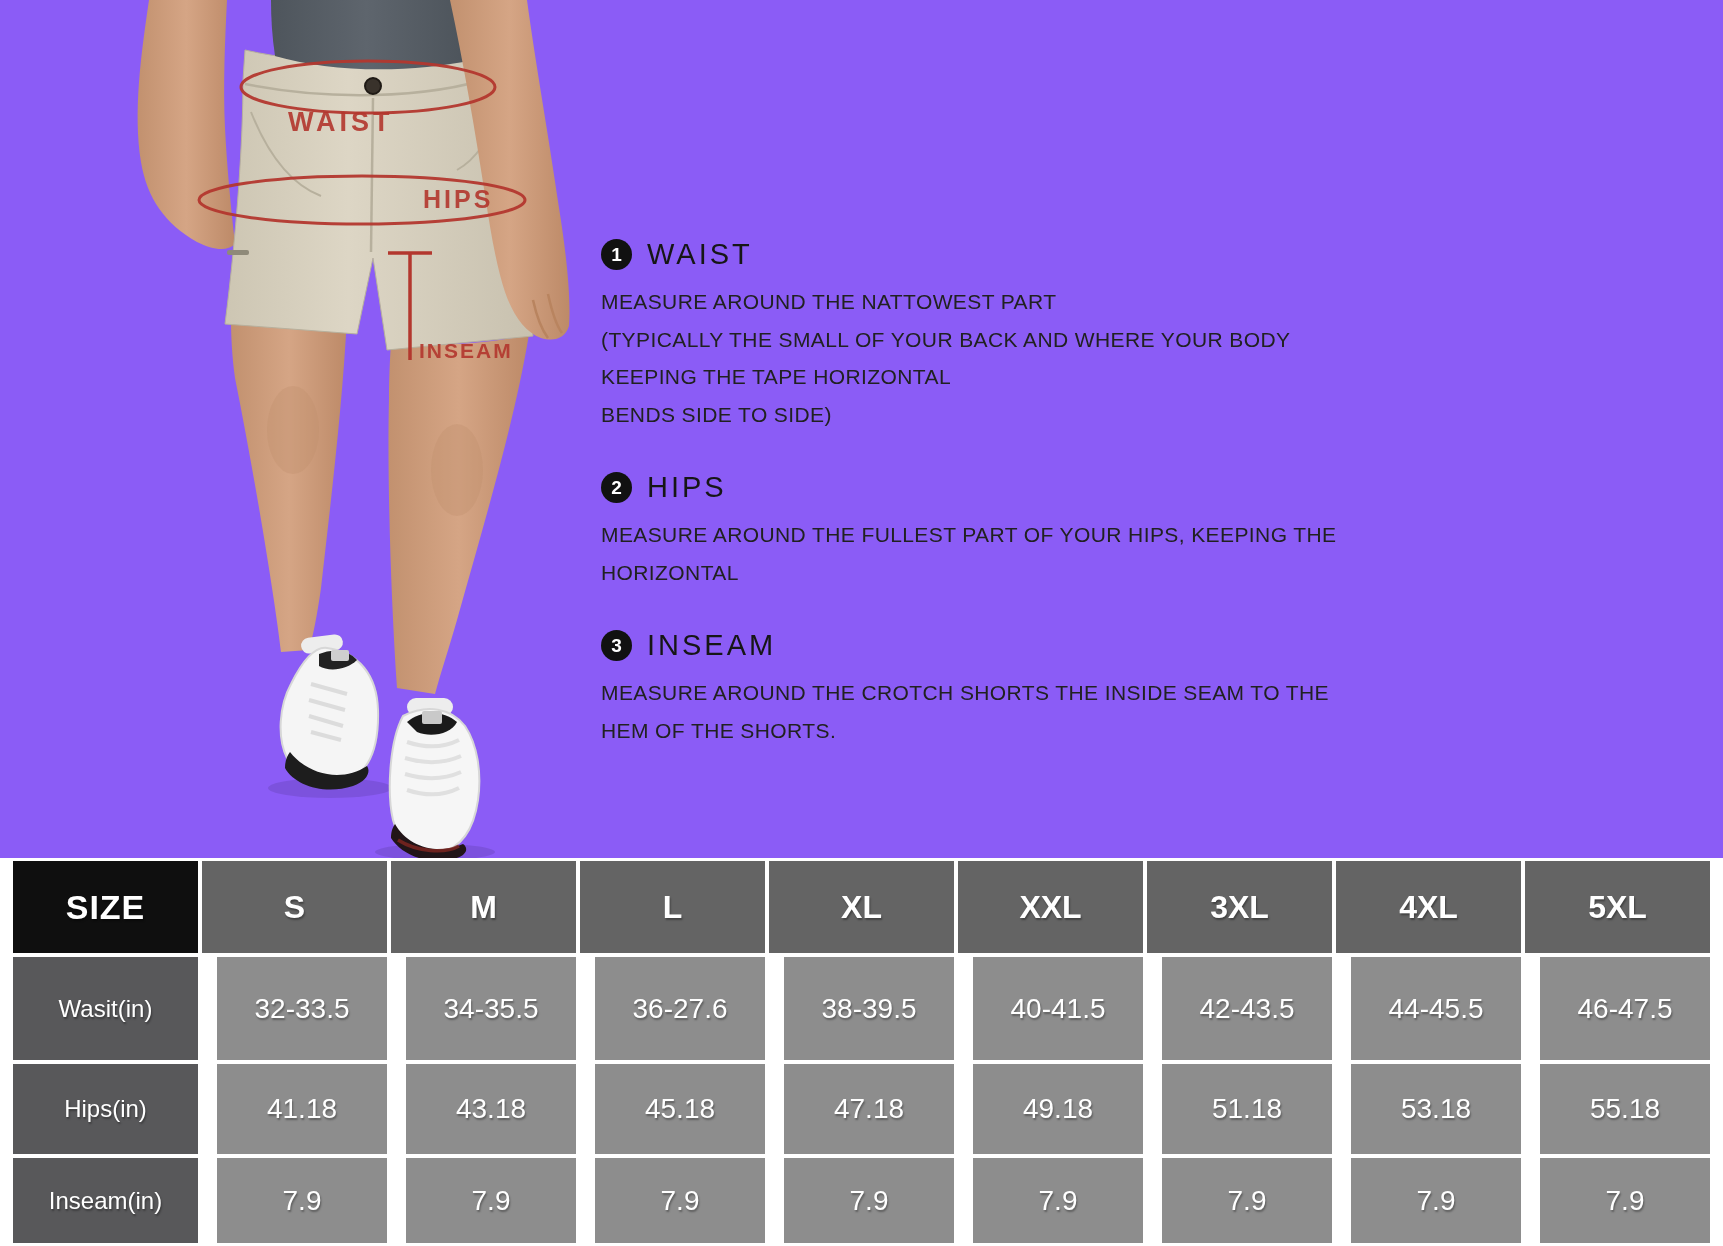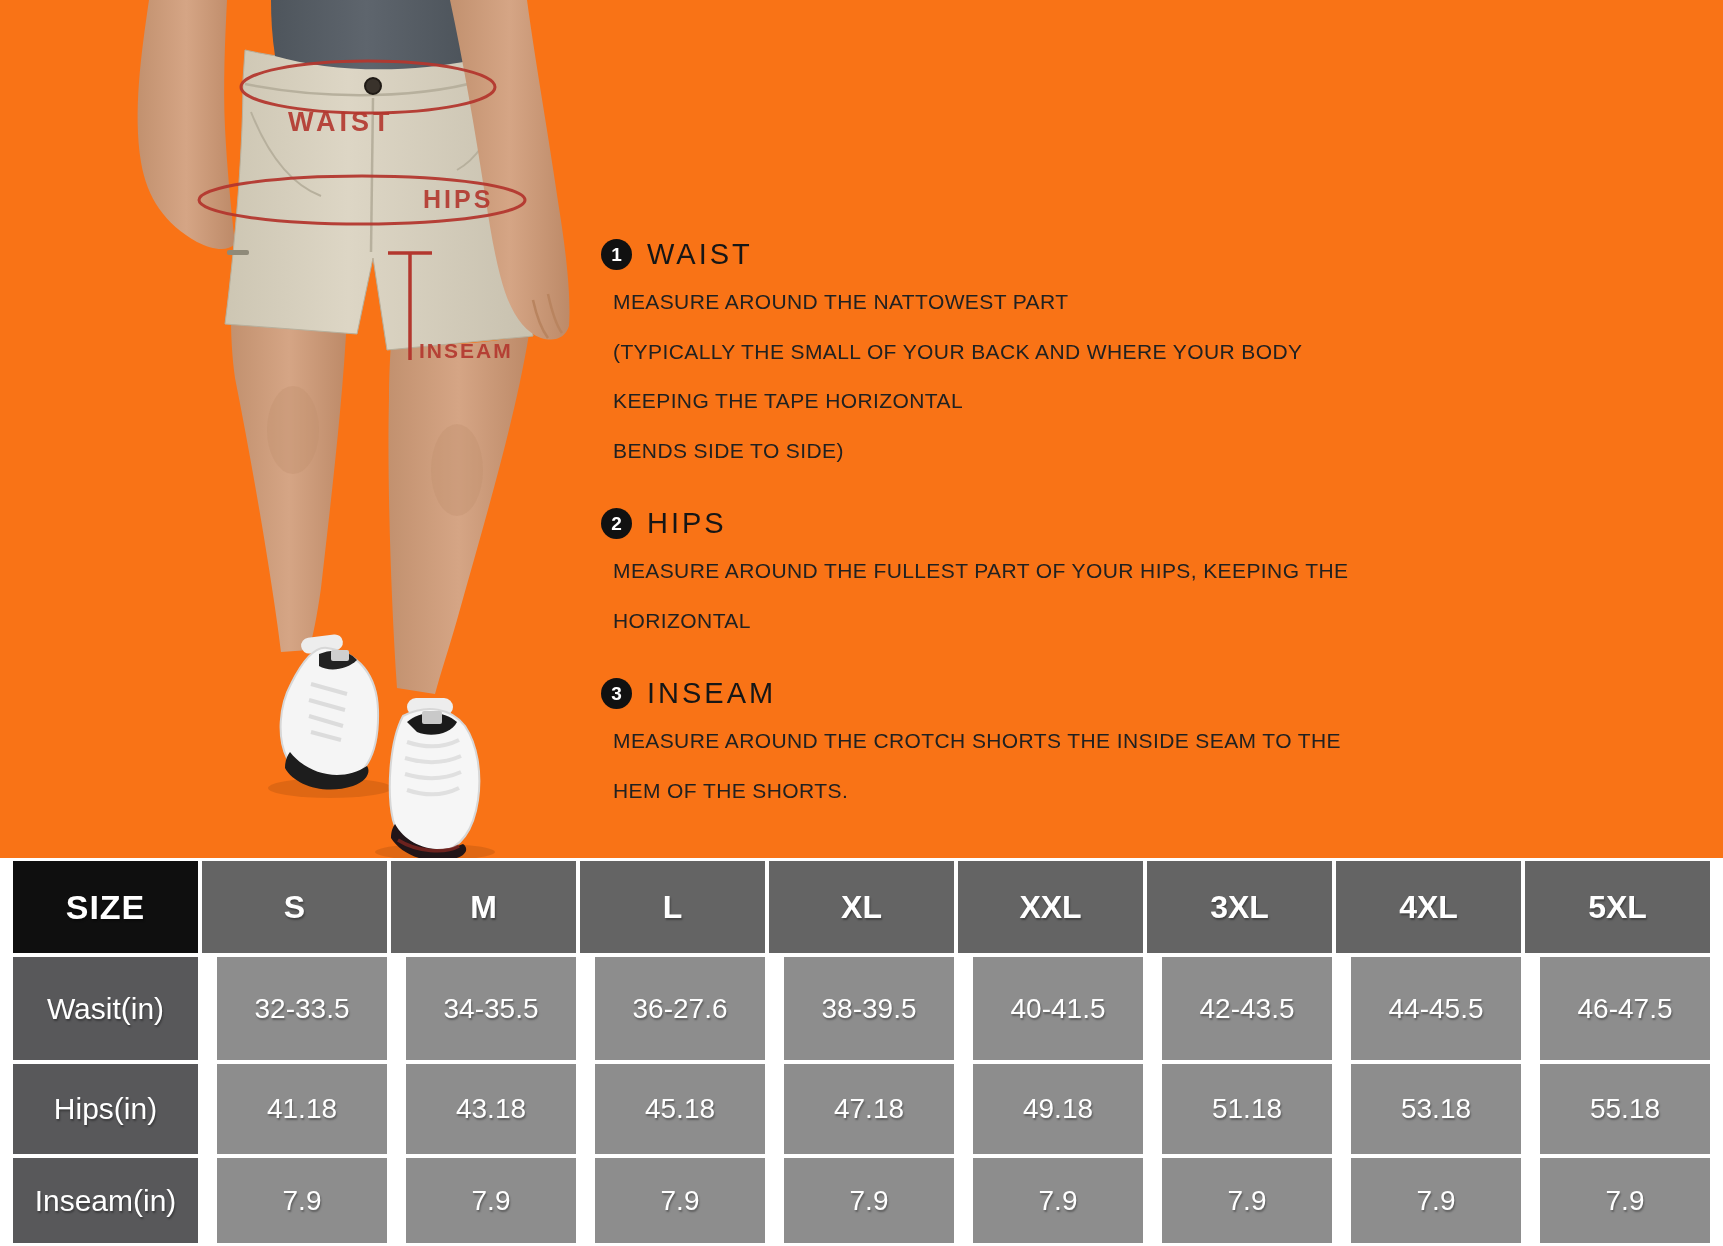--- a/index.html
+++ b/index.html
@@ -1,43 +1,43 @@
 <!DOCTYPE html>
 <html><head>
 <meta charset="utf-8">
 <style>
   html,body{margin:0;padding:0;background:#fff;}
-  #page{position:relative;width:1723px;height:1246px;background:#f97316;overflow:hidden;
+  #page{position:relative;width:1723px;height:1246px;background:#8b5cf6;overflow:hidden;
         font-family:"Liberation Sans", sans-serif;}
 
   
   #figure-wrap{position:absolute;left:85px;top:0;width:500px;height:858px;}
   #figure-wrap svg{display:block;}
 
   
   #instructions{position:absolute;left:601px;top:238px;width:800px;color:#1a1a1a;}
   .section{margin-bottom:38px;}
   .sec-head{display:flex;align-items:center;gap:15px;margin-bottom:12px;}
   .bullet{width:31px;height:31px;border-radius:50%;background:#111;color:#fff;
           display:flex;align-items:center;justify-content:center;
           font-size:19px;font-weight:bold;flex:0 0 auto;}
   .sec-title{font-size:29px;letter-spacing:3px;color:#161616;}
-  .line{margin:12px;font-size:21px;line-height:37.5px;letter-spacing:0.4px;color:#212121;}
+  .line{margin:0;font-size:21px;line-height:37.5px;letter-spacing:0.4px;color:#212121;}
 
   
   #size-table{position:absolute;left:0;top:858px;width:1723px;height:388px;
               box-sizing:border-box;display:grid;
               grid-template-columns:repeat(9,1fr);
               grid-template-rows:92px 103px 90px 1fr;
               gap:4px;padding:3px 13px;background:#ffffff;}
   .cell{display:flex;align-items:center;justify-content:center;color:#fff;
         text-shadow:1px 2px 2px rgba(0,0,0,0.35);}
   .cell.corner{background:#0f0f0f;font-size:34px;font-weight:bold;letter-spacing:1px;}
   .cell.colh{background:#646464;font-size:32px;font-weight:bold;}
-  .cell.rowh{background:#58585a;font-size:30px;}
+  .cell.rowh{background:#58585a;font-size:24px;}
   .cell.val{background:#8d8d8d;font-size:28px;margin-left:15px;}
 </style>
 </head>
 <body>
 
 <div id="page">
 
   <div id="figure-wrap">
     <svg viewBox="0 0 500 858" width="500" height="858">
       <defs>

